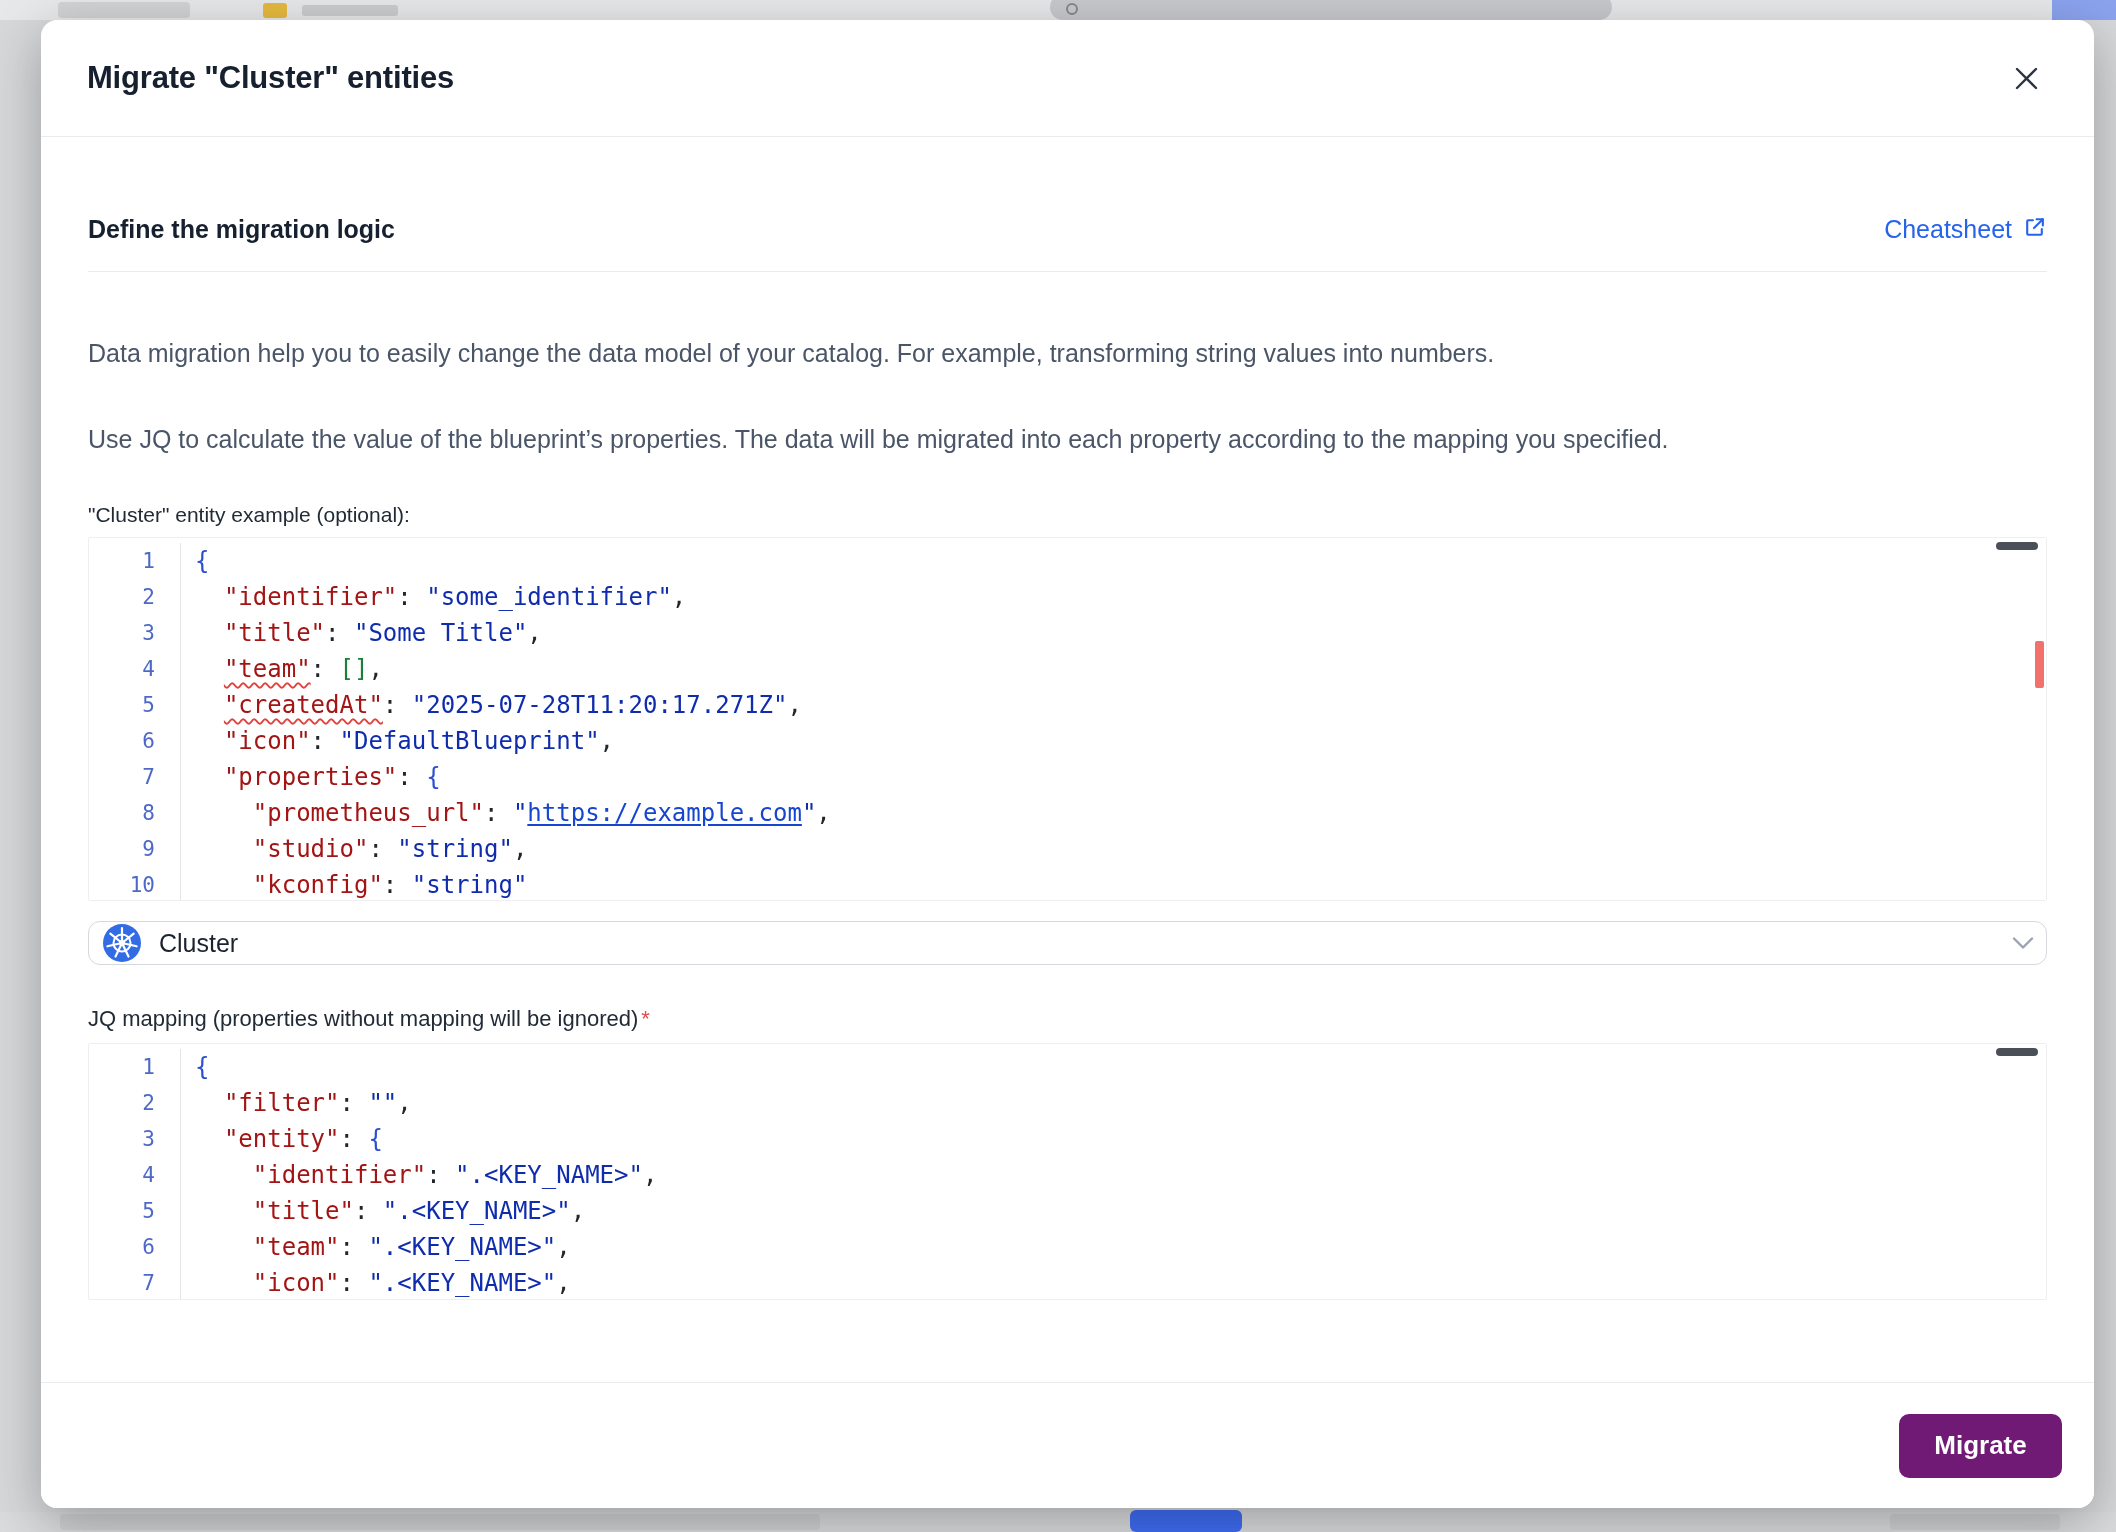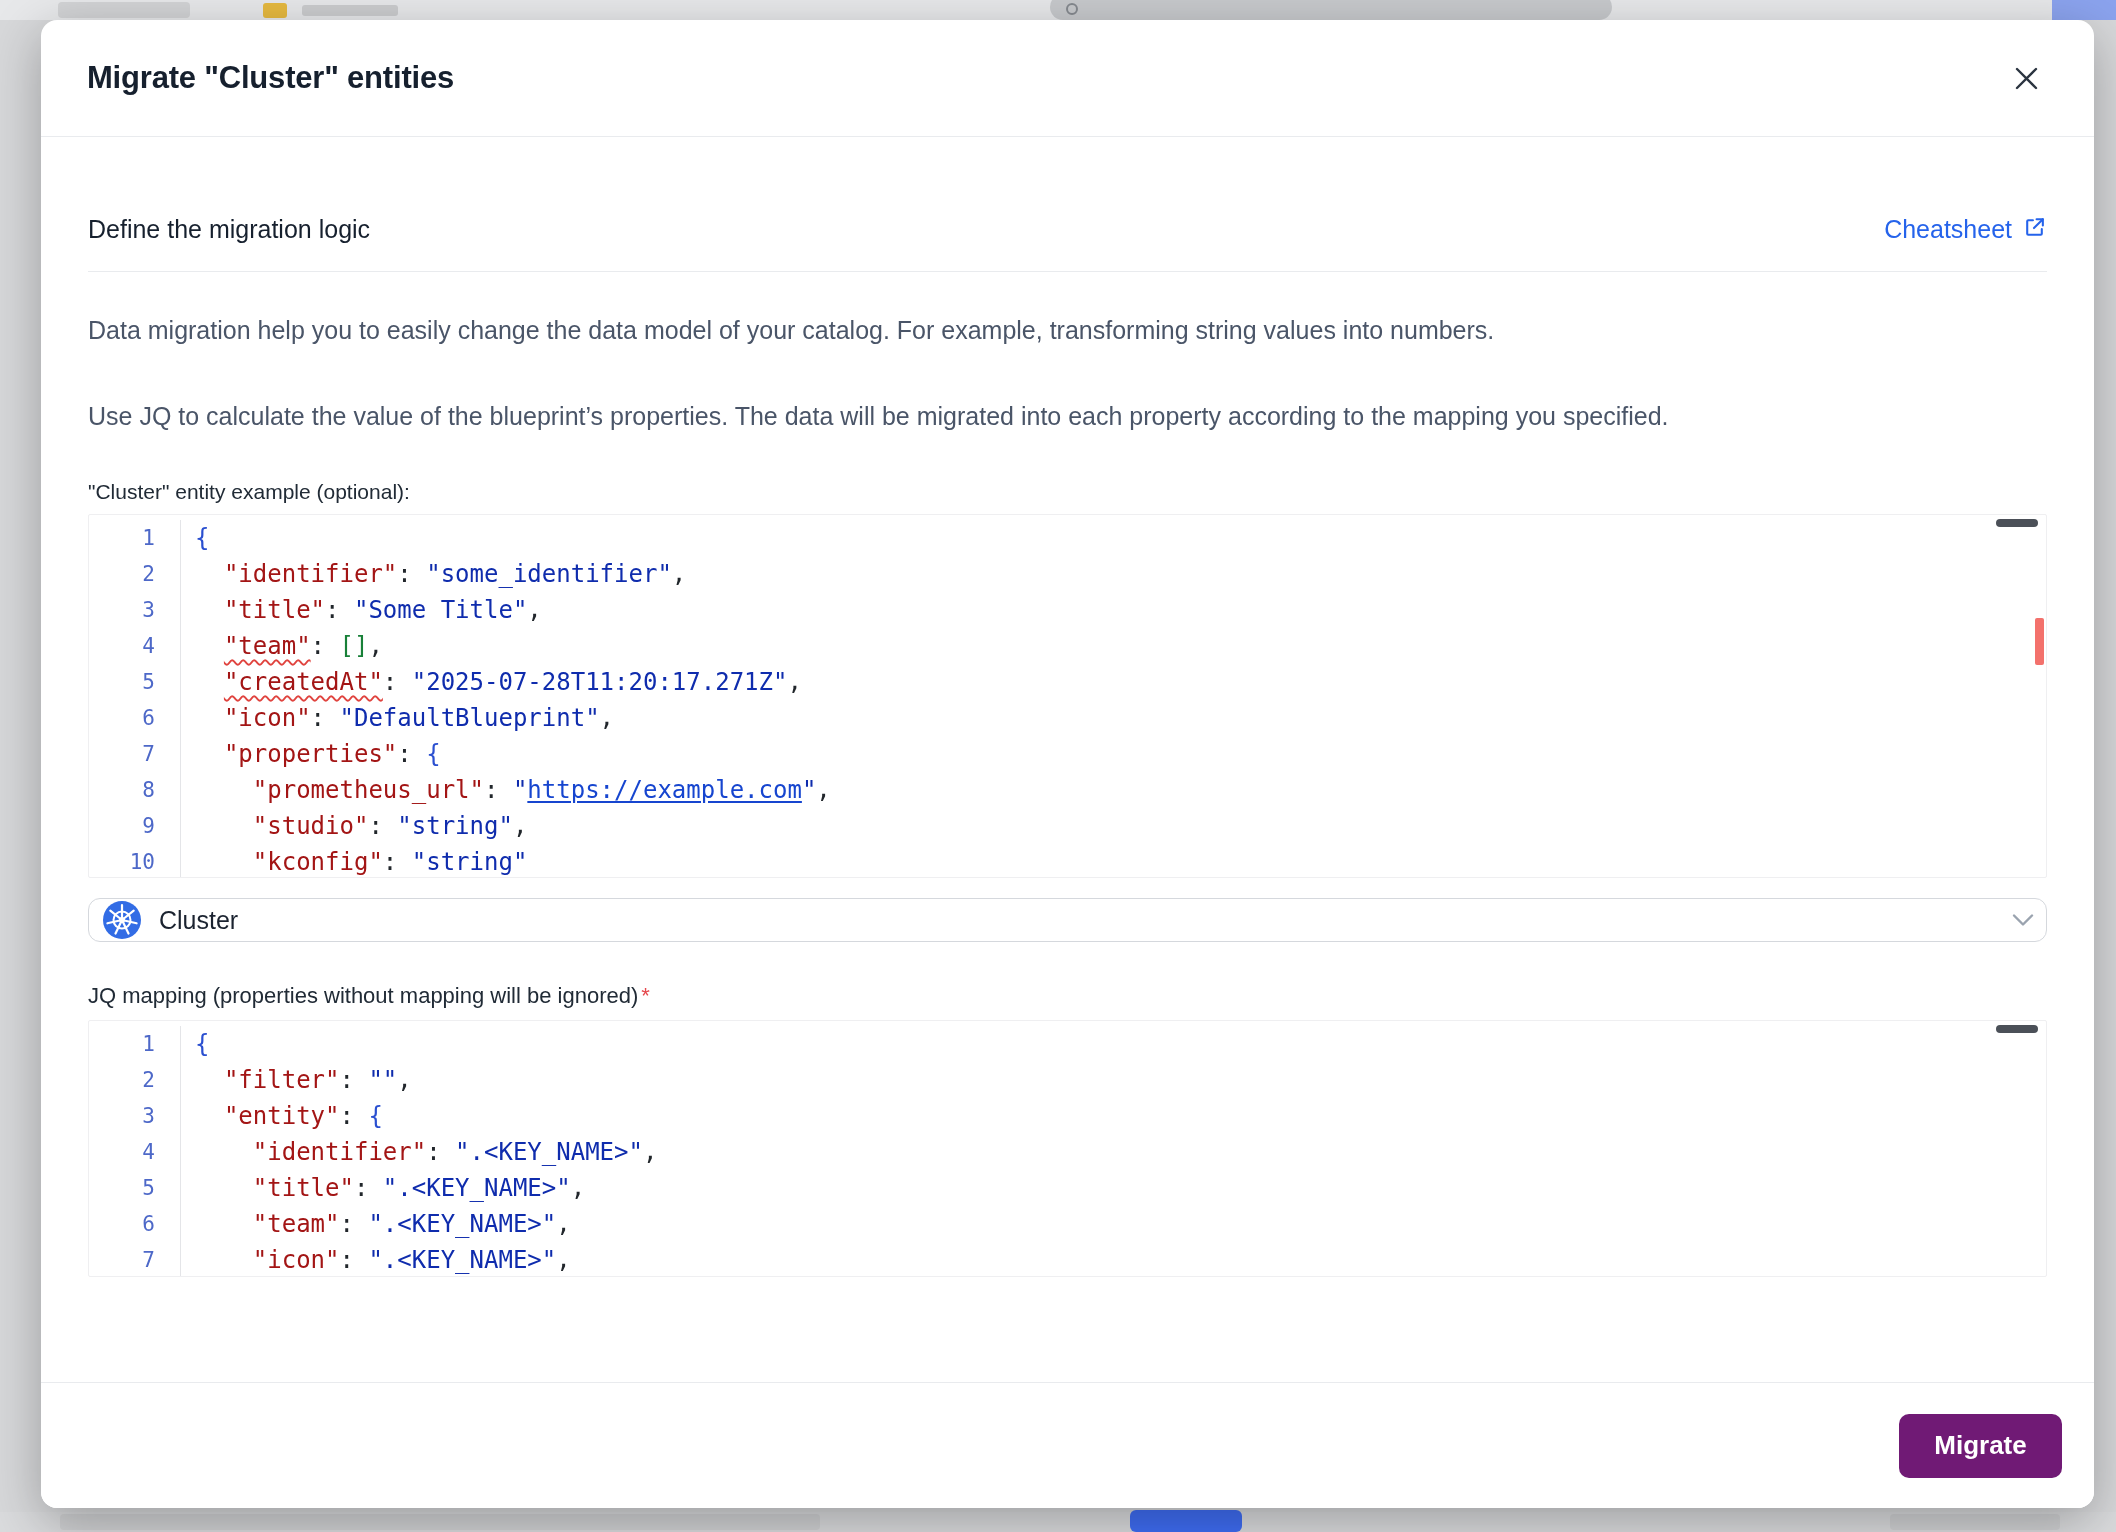--- a/index.html
+++ b/index.html
@@ -35,26 +35,26 @@
   .modal-header {
     flex:0 0 117px; display:flex; align-items:center; justify-content:space-between;
     padding:0 46px; border-bottom:1px solid #e9ebee;
   }
   .modal-title { font-size:31px; font-weight:600; color:#16202e; letter-spacing:-0.2px; }
   .close-btn { background:none; border:none; width:44px; height:44px; display:flex; align-items:center; justify-content:center; cursor:pointer; }
 
   .modal-body { flex:1 1 auto; min-height:0; padding:0 47px; overflow:hidden; position:relative; }
 
   .heading-row { display:flex; align-items:center; justify-content:space-between; margin-top:78px; }
-  .section-heading { font-size:25px; font-weight:400; color:#16202e; }
+  .section-heading { font-size:25px; font-weight:700; color:#16202e; }
   .cheatsheet { display:inline-flex; align-items:flex-start; gap:10px; color:#2563eb; font-size:25px; text-decoration:none; cursor:pointer; }
   .divider { height:1px; background:#e9ebee; margin-top:27px; }
 
   .desc { font-size:25px; color:#4a5568; white-space:nowrap; }
-  .desc-1 { margin-top:44px; }
+  .desc-1 { margin-top:67px; }
   .desc-2 { margin-top:57px; }
 
   .field-label { font-size:22px; color:#212b36; }
   .label-entity { margin-top:49px; font-size:21px; }
   .req { color:#e5484d; margin-left:3px; }
 
   
   .editor {
     position:relative; margin-top:10px; width:100%;
     background:#ffffff; border:1px solid #efeff1; border-radius:2px;

